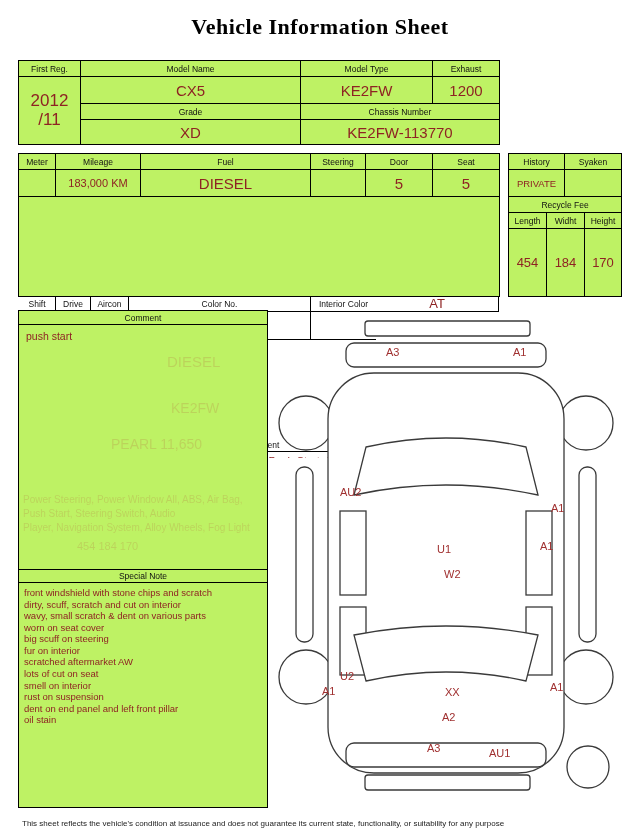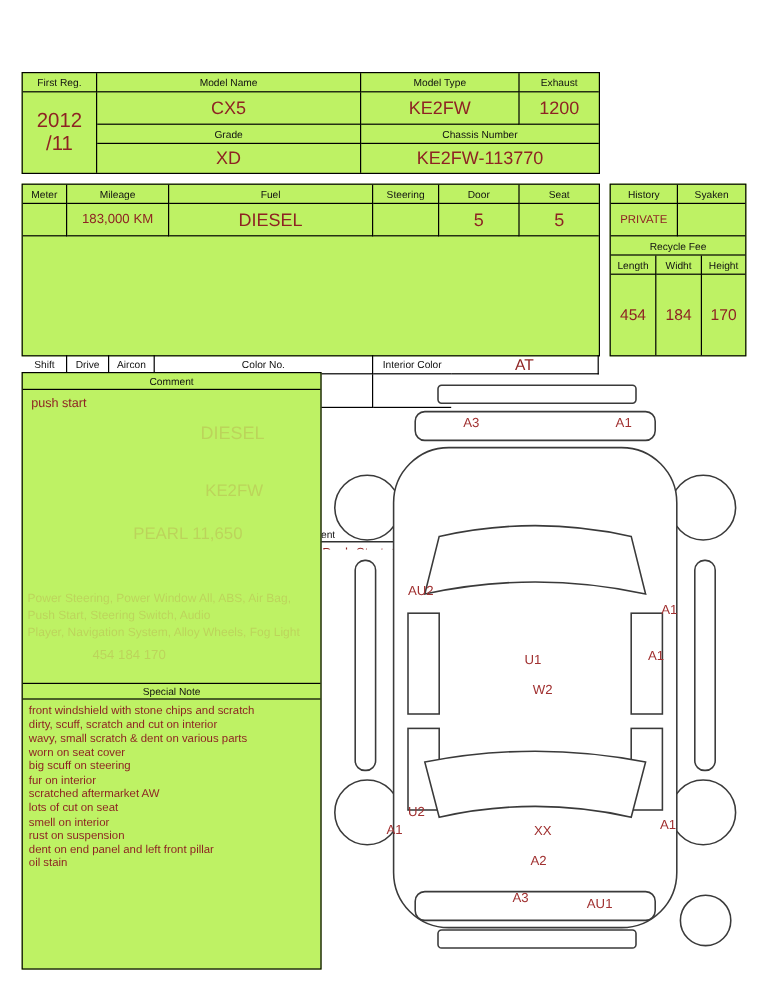--- a/index.html
+++ b/index.html
@@ -63,20 +63,21 @@
   .footer {
     position: absolute; left: 22px; top: 819px; width: 600px;
     font-size: 8px; color: #222; white-space: nowrap; overflow: hidden;
   }
 </style>
 </head>
 <body>
 
 <div class="page">
 
+  <div class="title">Vehicle Information Sheet</div>
 
   <div class="box" style="left:18px;top:60px;width:482px;height:85px">
     <div class="grid" style="grid-template-columns:62px 220px 132px 1fr;grid-template-rows:16px 27px 16px 1fr">
       <div class="lbl br bb" style="grid-area:1/1/2/2">First Reg.</div>
       <div class="lbl br bb" style="grid-area:1/2/2/3">Model Name</div>
       <div class="lbl br bb" style="grid-area:1/3/2/4">Model Type</div>
       <div class="lbl bb" style="grid-area:1/4/2/5">Exhaust</div>
       <div class="val val-lg br" style="grid-area:2/1/5/2;flex-direction:column;line-height:1.1">
         <span>2012</span>
         <span>/11</span>
@@ -211,14 +212,15 @@
           <text x="52" y="380">A1</text>
           <text x="280" y="376">A1</text>
           <text x="175" y="381">XX</text>
           <text x="172" y="406">A2</text>
           <text x="157" y="437">A3</text>
           <text x="219" y="442">AU1</text>
         </g>
     </svg>
   </div>
 
+  <div class="footer">This sheet reflects the vehicle's condition at issuance and does not guarantee its current state, functionality, or suitability for any purpose</div>
 
 </div>
 
 </body></html>

